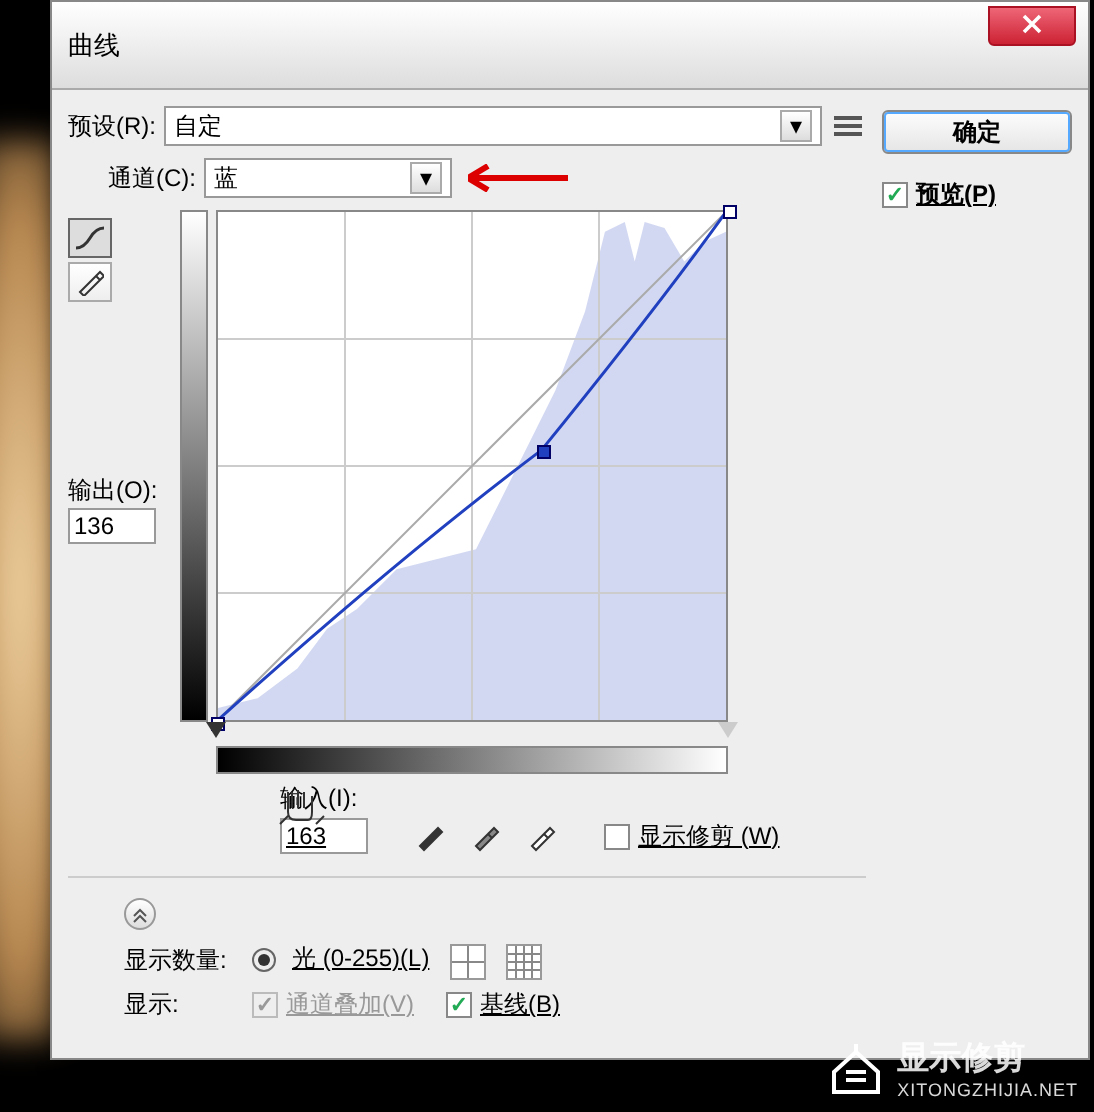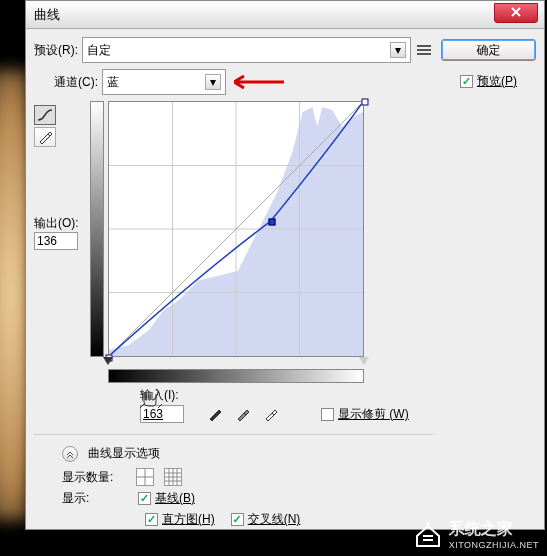--- a/index.html
+++ b/index.html
@@ -1,55 +1,55 @@
 <!DOCTYPE html>
 <html><head>
 <meta charset="utf-8">
 <style>
 * { box-sizing: border-box; margin: 0; padding: 0; font-family: "Microsoft YaHei", SimSun, sans-serif; font-size: 12px; }
 body { background: #000; width: 547px; height: 556px; position: relative; overflow: hidden; }
 .bg-blur { position: absolute; left: -20px; top: 70px; width: 60px; height: 450px; background: radial-gradient(ellipse at center, #f4d8a8 0%, #b88850 60%, #000 100%); filter: blur(8px); }
 .dialog { position: absolute; left: 25px; top: 0; width: 520px; height: 530px; background: #eee; border: 1px solid #888; box-shadow: 2px 2px 8px rgba(0,0,0,0.5); }
-.titlebar { height: 28px; background: linear-gradient(#fff, #ddd); border-bottom: 1px solid #aaa; display: flex; align-items: center; padding-left: 8px; position: relative; }
+.titlebar { height: 44px; background: linear-gradient(#fff, #ddd); border-bottom: 1px solid #aaa; display: flex; align-items: center; padding-left: 8px; position: relative; }
 .titlebar-text { font-size: 13px; }
 .close-btn { position: absolute; right: 6px; top: 2px; width: 44px; height: 20px; background: linear-gradient(#e67, #c23); border: 1px solid #a12; border-radius: 0 0 3px 3px; color: #fff; text-align: center; line-height: 18px; cursor: pointer; }
 .content { display: flex; padding: 8px; gap: 8px; }
 .left-panel { flex: 1; }
-.right-panel { width: 95px; display: flex; flex-direction: column; gap: 8px; padding-top: 2px; }
+.right-panel { width: 95px; display: flex; flex-direction: column; gap: 8px; padding-top: 2px; font-weight: bold; }
 .row { display: flex; align-items: center; gap: 4px; margin-bottom: 6px; }
 .label { white-space: nowrap; }
-.select { flex: 1; height: 20px; border: 1px solid #999; background: #fff; padding: 12px 4px; display: flex; align-items: center; justify-content: space-between; cursor: pointer; }
+.select { flex: 1; height: 20px; border: 1px solid #999; background: #fff; padding: 0 4px; display: flex; align-items: center; justify-content: space-between; cursor: pointer; }
 .select-arrow { width: 16px; height: 16px; background: linear-gradient(#fff,#ddd); border: 1px solid #aaa; display: flex; align-items: center; justify-content: center; }
 .channel-row { margin-left: 20px; width: 230px; }
 .red-arrow { width: 50px; height: 18px; display: flex; align-items: center; margin-left: 4px; }
 .red-arrow svg { width: 50px; height: 14px; }
 .tool-icons { display: flex; flex-direction: column; gap: 2px; margin-top: 4px; }
 .tool-icon { width: 22px; height: 20px; border: 1px solid #aaa; background: linear-gradient(#fff,#eee); display: flex; align-items: center; justify-content: center; cursor: pointer; }
 .tool-icon.active { border: 1px solid #666; background: #ddd; }
 .curve-area { display: flex; gap: 4px; }
 .curve-left { width: 52px; display: flex; flex-direction: column; }
 .curve-grid-wrap { display: flex; flex-direction: column; }
 .v-gradient { width: 14px; height: 256px; background: linear-gradient(to bottom, #fff, #000); border: 1px solid #888; margin-top: 0; }
 .grid-box { width: 256px; height: 256px; border: 1px solid #888; position: relative; background: #fff; }
 .histogram { position: absolute; inset: 0; }
 .grid-lines { position: absolute; inset: 0; pointer-events: none; }
 .grid-lines line { stroke: #ccc; stroke-width: 1; }
 .curve-line { position: absolute; inset: 0; pointer-events: none; }
 .curve-point { position: absolute; width: 7px; height: 7px; background: #fff; border: 1px solid #006; transform: translate(-50%,-50%); }
 .h-gradient { height: 14px; width: 256px; background: linear-gradient(to right, #000, #fff); border: 1px solid #888; margin-top: 2px; }
 .slider-track { position: relative; width: 256px; height: 10px; }
 .slider-handle { position: absolute; width: 0; height: 0; border-left: 5px solid transparent; border-right: 5px solid transparent; border-top: 8px solid #333; top: 0; transform: translateX(-50%); }
-.output-group { margin-top: 68px; }
+.output-group { margin-top: 86px; }
 .num-input { width: 44px; height: 18px; border: 1px solid #999; background: #fff; padding: 0 2px; }
 .lower-area { margin-left: 50px; margin-top: 4px; }
 .input-row { display: flex; align-items: center; gap: 20px; text-decoration: underline; }
 .hand-icon { width: 30px; height: 24px; display: flex; align-items: center; justify-content: center; cursor: pointer; position: absolute; left: 52px; }
 .eyedroppers { display: flex; gap: 6px; }
 .eyedropper { width: 22px; height: 20px; border: 1px solid transparent; display: flex; align-items: center; justify-content: center; cursor: pointer; }
-.checkbox-row { display: flex; align-items: center; gap: 4px; margin-left: 19px; }
+.checkbox-row { display: flex; align-items: center; gap: 4px; }
 .checkbox { width: 13px; height: 13px; border: 1px solid #888; background: #fff; display: inline-flex; align-items: center; justify-content: center; cursor: pointer; }
 .checkbox.checked::after { content: "✓"; color: #2a5; font-size: 11px; font-weight: bold; }
 .checkbox.disabled { background: #eee; border-color: #bbb; }
 .checkbox.disabled.checked::after { color: #999; }
 .sep { height: 1px; background: #ccc; margin: 10px 0; }
 .disclosure { width: 16px; height: 16px; border: 1px solid #999; border-radius: 50%; background: linear-gradient(#fff,#ddd); display: inline-flex; align-items: center; justify-content: center; cursor: pointer; margin-right: 6px; }
 .display-opts { margin-left: 28px; }
 .display-opts .row { margin-bottom: 4px; }
 .radio { width: 12px; height: 12px; border: 1px solid #666; border-radius: 50%; display: inline-flex; align-items: center; justify-content: center; margin-right: 4px; cursor: pointer; }
 .radio.checked::after { content: ""; width: 6px; height: 6px; background: #333; border-radius: 50%; }
@@ -197,27 +197,30 @@
       </div>
 
       <div class="sep"></div>
 
       <div class="row" style="margin-left:28px">
         <span class="disclosure">
           <svg width="10" height="10" viewBox="0 0 10 10">
               <path d="M2 6 L5 3 L8 6 M2 9 L5 6 L8 9" stroke="#555" fill="none"></path>
             </svg>
         </span>
-        <span>曲线显示选项</span>
       </div>
 
       <div class="display-opts">
         <div class="row">
           <span class="label" style="width:60px">显示数量:</span>
           <div>
+            <label class="row" style="margin-bottom:2px">
+              <span class="radio checked"></span>
+              <span class="link-u">光 (0-255)(L)</span>
+            </label>
           </div>
           <span class="grid-icon">
               <svg width="16" height="16" viewBox="0 0 16 16" style="position:absolute;inset:0">
                 <line x1="8" y1="0" x2="8" y2="16" stroke="#888"></line>
                 <line x1="0" y1="8" x2="16" y2="8" stroke="#888"></line>
               </svg>
             </span>
           <span class="grid-icon">
               <svg width="16" height="16" viewBox="0 0 16 16" style="position:absolute;inset:0">
                 <line x1="4" y1="0" x2="4" y2="16" stroke="#888"></line>
@@ -225,50 +228,43 @@
                 <line x1="12" y1="0" x2="12" y2="16" stroke="#888"></line>
                 <line x1="0" y1="4" x2="16" y2="4" stroke="#888"></line>
                 <line x1="0" y1="8" x2="16" y2="8" stroke="#888"></line>
                 <line x1="0" y1="12" x2="16" y2="12" stroke="#888"></line>
               </svg>
             </span>
         </div>
 
         <div class="row">
           <span class="label" style="width:60px">显示:</span>
+          <label class="checkbox-row">
+            <span class="checkbox checked disabled"></span>
+            <span class="link-u disabled-text">通道叠加(V)</span>
+          </label>
           <label class="checkbox-row" style="margin-left:12px">
             <span class="checkbox checked"></span>
             <span class="link-u">基线(B)</span>
-          </label>
-        </div>
-        <div class="row">
-          <span class="label" style="width:60px"></span>
-          <label class="checkbox-row">
-            <span class="checkbox checked"></span>
-            <span class="link-u">直方图(H)</span>
-          </label>
-          <label class="checkbox-row" style="margin-left:12px">
-            <span class="checkbox checked"></span>
-            <span class="link-u">交叉线(N)</span>
           </label>
         </div>
       </div>
     </div>
 
     <div class="right-panel">
       <div class="btn default">确定</div>
       <label class="checkbox-row" style="margin-top:4px">
         <span class="checkbox checked"></span>
         <span class="link-u">预览(P)</span>
       </label>
     </div>
   </div>
 </div>
 
 <div class="watermark">
   <svg class="watermark-logo" viewBox="0 0 30 26">
     <path d="M4 14 L15 4 L26 14 L26 24 L4 24 Z M15 4 L15 0 M10 14 L20 14 M10 18 L20 18" stroke="#fff" stroke-width="2" fill="none"></path>
   </svg>
   <div>
-    <div style="font-size:16px;font-weight:bold">系统之家</div>
+    <div style="font-size:16px;font-weight:bold">显示修剪</div>
     <div style="font-size:9px;letter-spacing:0.5px">XITONGZHIJIA.NET</div>
   </div>
 </div>
 
 </body></html>

